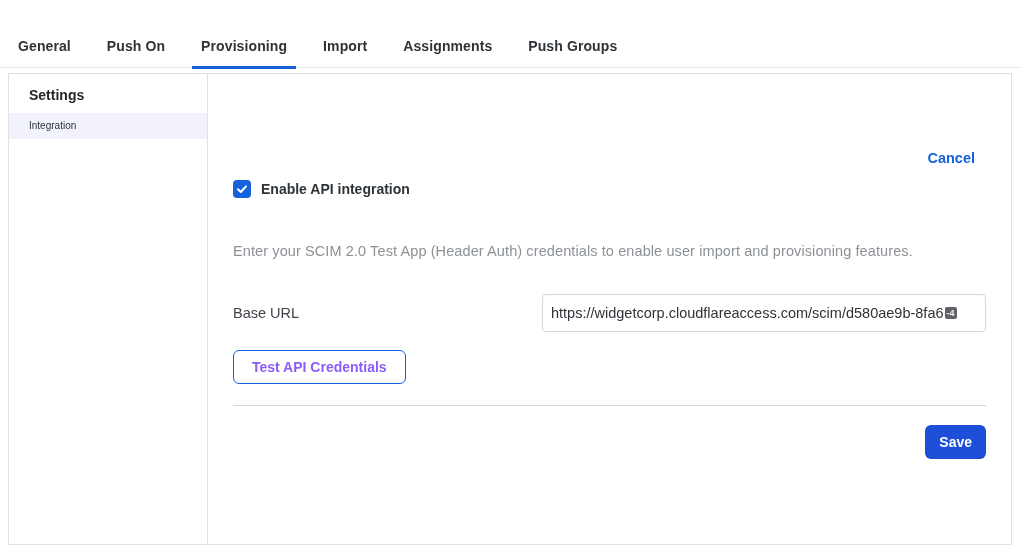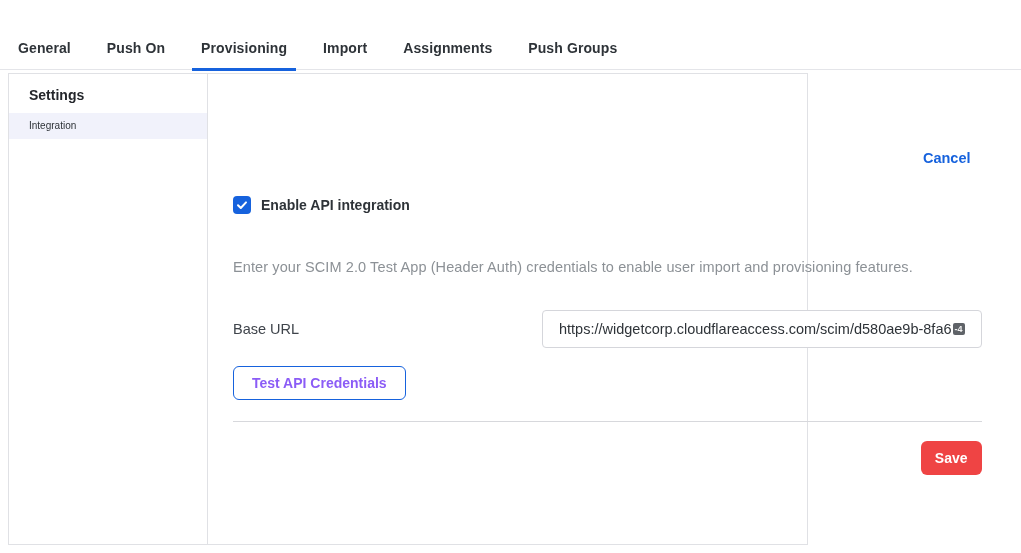--- a/index.html
+++ b/index.html
@@ -1,76 +1,76 @@
 <!DOCTYPE html>
 <html><head>
 <meta charset="utf-8">
 <style>
   * { margin:0; padding:0; box-sizing:border-box; }
   html,body { width:1021px; height:553px; background:#ffffff;
     font-family:"Liberation Sans", sans-serif; overflow:hidden; }
 
   
   .tabbar { display:flex; align-items:flex-end; gap:18px; padding:0 0 0 9px;
-    border-bottom:1px solid #e4e5e9; height:50px;margin-top:20px; }
+    border-bottom:1px solid #e4e5e9; height:68px; }
   .tab { padding:0 9px; height:44px; display:flex; align-items:center;
     font-size:14px; font-weight:700; color:#2e3338; cursor:pointer;
     border-bottom:3px solid transparent; margin-bottom:-2px; letter-spacing:.1px; }
   .tab.active { border-bottom-color:#1662dd; }
 
   
-  .panel { position:absolute; left:8px; top:73px; width:800px; height:472px;
-    border:1px solid #e0e1e5; background:#fff; display:flex; }
+  .panel { position:absolute; left:8px; top:73px; width:1004px; height:472px;
+    border:1px solid #e0e1e5; background:#fff; display:flex;justify-content:center; }
 
   
   .sidebar { width:199px; border-right:1px solid #e0e1e5; flex:none; }
   .sidebar-heading { font-size:14px; font-weight:700; color:#24262b;
     padding:13px 0 10px 20px; }
   .sidebar-item { font-size:10px; color:#2e3338; padding:7px 0 8px 20px;
     cursor:pointer; }
   .sidebar-item.selected { background:#f1f2fb; }
 
   
   .content { flex:1; position:relative; padding:0 25px; }
 
   .cancel-row { text-align:right; margin-top:75px; padding-right:11px; height:18px; }
   .cancel-link { color:#1662dd; font-size:14.5px; font-weight:700; cursor:pointer;
     text-decoration:none; }
 
-  .checkbox-row { margin-top:29px; display:flex; align-items:center; }
+  .checkbox-row { margin-top:13px; display:flex; align-items:center; }
   .checkbox { width:18px; height:18px; background:#1662dd; border-radius:4px;
     display:flex; align-items:center; justify-content:center; flex:none; cursor:pointer; }
   .checkbox svg { display:block; }
   .checkbox-label { margin-left:10px; font-size:14px; font-weight:700; color:#2e3338; }
 
   .desc { margin-top:45px; font-size:14.5px; color:#8c9196; letter-spacing:.1px; }
 
   .field-row { display:flex; align-items:center; margin-top:35px; }
   .field-row + .field-row { margin-top:24px; }
   .field-label { width:309px; flex:none; font-size:14.5px; color:#3f444b; }
   .field-input { flex:1; height:38px; border:1px solid #d5d6db; border-radius:4px;
-    background:#fff; padding:0 16px; font-size:14.5px; color:#2e3338;
+    background:#fff; padding:0 8px; font-size:14.5px; color:#2e3338;
     display:flex; align-items:center; white-space:nowrap; overflow:hidden;
     font-family:"Liberation Sans", sans-serif; }
   .url-text { overflow:hidden; white-space:nowrap; }
   .overflow-chip { flex:none; background:#5f6368; color:#f1f1f1; font-size:9px;
     line-height:12px; border-radius:2px; padding:0 2px; margin-left:1px;
     font-weight:700; }
   .dots { font-size:14px; font-weight:700; letter-spacing:1.4px; color:#26282c;
     overflow:hidden; white-space:nowrap; }
 
   .test-btn-row { margin-top:18px; }
   .test-btn { display:inline-block; background:#fff; border:1px solid #1662dd;
     border-radius:6px; color:#8b5cf6; font-size:14px; font-weight:700;
     padding:8px 18px; cursor:pointer; font-family:"Liberation Sans", sans-serif; }
 
   .divider { margin-top:21px; border-top:1px solid #d7d8dc; }
 
   .save-row { margin-top:19px; display:flex; justify-content:flex-end; }
-  .save-btn { background:#ef4444; border:none; border-radius:6px; color:#fff;
+  .save-btn { background:#1d4ed8; border:none; border-radius:6px; color:#fff;
     font-size:14px; font-weight:700; padding:9px 14px; cursor:pointer;
     font-family:"Liberation Sans", sans-serif; }
 </style>
 </head>
 <body>
 
 <nav class="tabbar">
   <div class="tab">General</div>
   <div class="tab">Push On</div>
   <div class="tab active">Provisioning</div>

